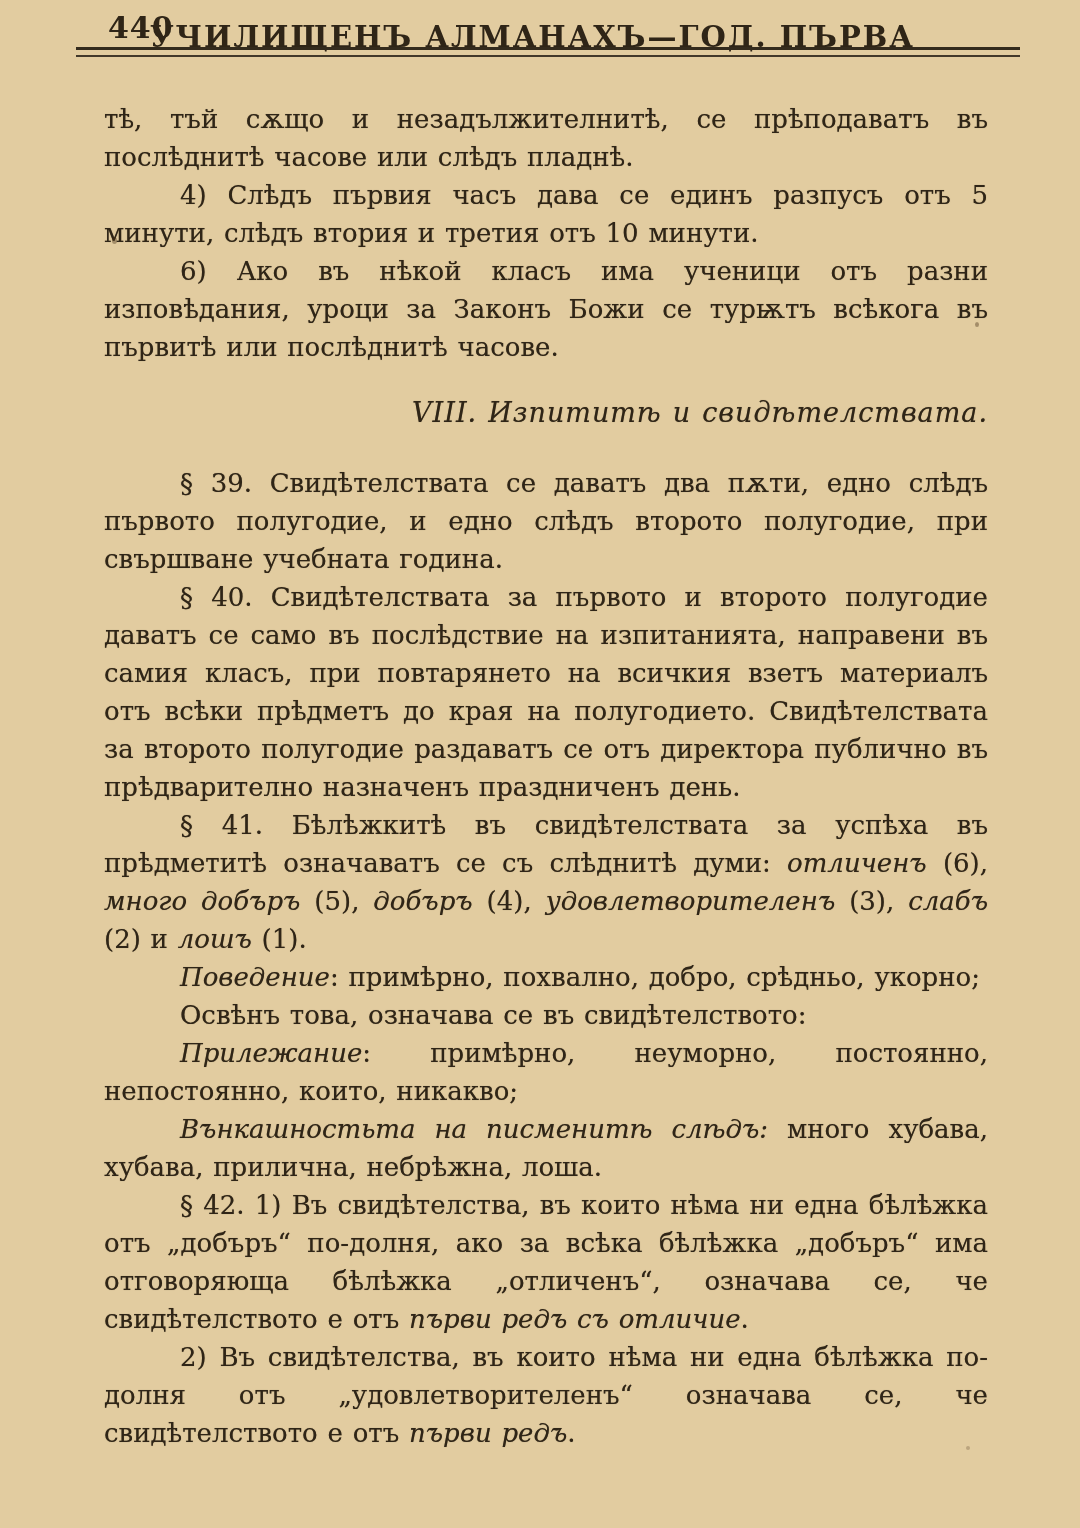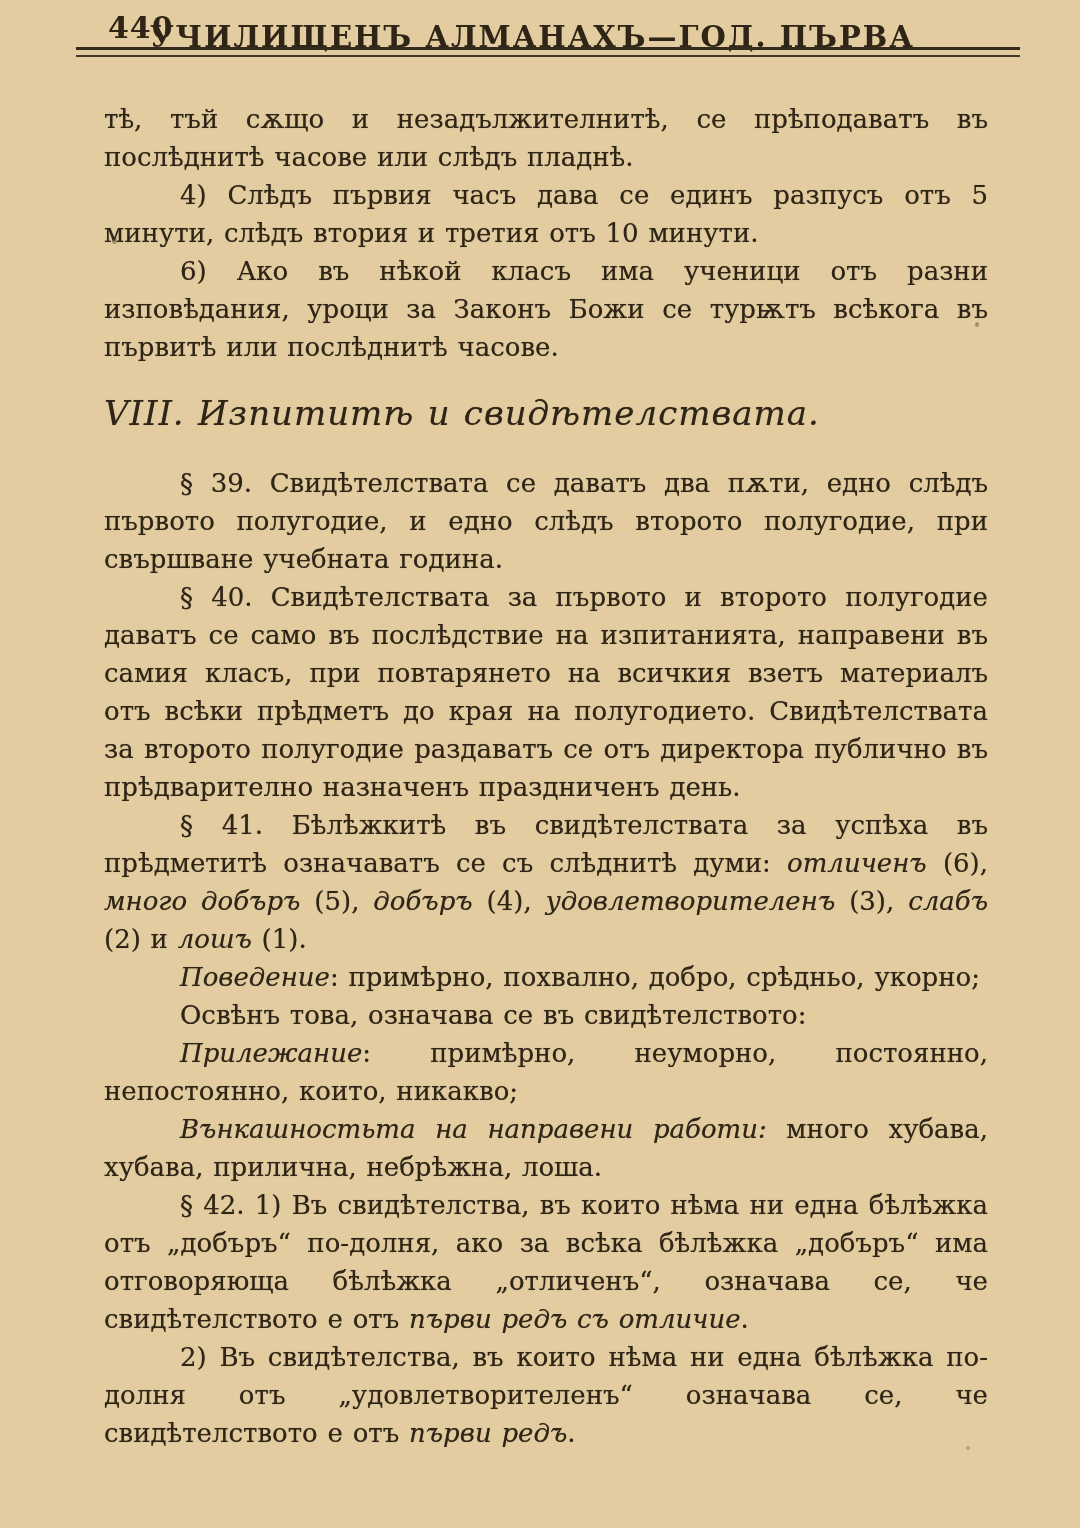--- a/index.html
+++ b/index.html
@@ -33,23 +33,23 @@
   .body-text{
     position:absolute;top:100px;left:104px;width:884px;
     font-size:26px;line-height:38px;
     text-align:justify;
     word-spacing:1.5px;
     text-shadow:0 0 0.7px rgba(44,32,14,0.55);
   }
   .body-text p{margin:0;}
   .body-text p.indent{text-indent:76px;}
   .body-text p.heading{
-    text-align:left;text-indent:0;
+    text-align:right;text-indent:0;
     font-style:italic;
-    font-size:34px;letter-spacing:1px;
+    font-size:27px;letter-spacing:1px;
     margin-top:28px;margin-bottom:32px;
   }
   .it{font-style:italic;}
   .speck{position:absolute;border-radius:50%;background:rgba(70,48,22,0.4);}
   .speck.s1{left:112px;top:237px;width:5px;height:7px;}
   .speck.s2{left:975px;top:322px;width:4px;height:5px;}
   .speck.s3{left:966px;top:1446px;width:4px;height:4px;background:rgba(70,48,22,0.25);}
 </style>
 </head>
 <body>
@@ -65,21 +65,21 @@
       <p class=""><span>тѣ, тъй сѫщо и незадължителнитѣ, се прѣподаватъ въ послѣднитѣ часове или слѣдъ пладнѣ.</span></p>
       <p class="indent"><span>4) Слѣдъ първия часъ дава се единъ разпусъ отъ 5 минути, слѣдъ втория и третия отъ 10 минути.</span></p>
       <p class="indent"><span>6) Ако въ нѣкой класъ има ученици отъ разни изповѣдания, уроци за Законъ Божи се турѭтъ всѣкога въ първитѣ или послѣднитѣ часове.</span></p>
       <p class=" heading"><span>VIII. Изпититѣ и свидѣтелствата.</span></p>
       <p class="indent"><span>§ 39. Свидѣтелствата се даватъ два пѫти, едно слѣдъ първото полугодие, и едно слѣдъ второто полугодие, при свършване учебната година.</span></p>
       <p class="indent"><span>§ 40. Свидѣтелствата за първото и второто полугодие даватъ се само въ послѣдствие на изпитанията, направени въ самия класъ, при повтарянето на всичкия взетъ материалъ отъ всѣки прѣдметъ до края на полугодието. Свидѣтелствата за второто полугодие раздаватъ се отъ директора публично въ прѣдварително назначенъ праздниченъ день.</span></p>
       <p class="indent"><span>§ 41. Бѣлѣжкитѣ въ свидѣтелствата за успѣха въ прѣдметитѣ означаватъ се съ слѣднитѣ думи: </span><span class="it">отличенъ</span><span> (6), </span><span class="it">много добъръ</span><span> (5), </span><span class="it">добъръ</span><span> (4), </span><span class="it">удовлетворителенъ</span><span> (3), </span><span class="it">слабъ</span><span> (2) и </span><span class="it">лошъ</span><span> (1).</span></p>
       <p class="indent"><span class="it">Поведение</span><span>: примѣрно, похвално, добро, срѣдньо, укорно;</span></p>
       <p class="indent"><span>Освѣнъ това, означава се въ свидѣтелството:</span></p>
       <p class="indent"><span class="it">Прилежание</span><span>: примѣрно, неуморно, постоянно, непостоянно, които, никакво;</span></p>
-      <p class="indent"><span class="it">Вънкашностьта на направени работи:</span><span> много хубава, хубава, прилична, небрѣжна, лоша.</span></p>
+      <p class="indent"><span class="it">Вънкашностьта на писменитѣ слѣдъ:</span><span> много хубава, хубава, прилична, небрѣжна, лоша.</span></p>
       <p class="indent"><span>§ 42. 1) Въ свидѣтелства, въ които нѣма ни една бѣлѣжка отъ „добъръ“ по-долня, ако за всѣка бѣлѣжка „добъръ“ има отговоряюща бѣлѣжка „отличенъ“, означава се, че свидѣтелството е отъ </span><span class="it">първи редъ съ отличие</span><span>.</span></p>
       <p class="indent"><span>2) Въ свидѣтелства, въ които нѣма ни една бѣлѣжка по-долня отъ „удовлетворителенъ“ означава се, че свидѣтелството е отъ </span><span class="it">първи редъ</span><span>.</span></p>
     </div>
 
   <div class="speck s1"></div>
   <div class="speck s2"></div>
   <div class="speck s3"></div>
 </div>
 
 </body></html>

